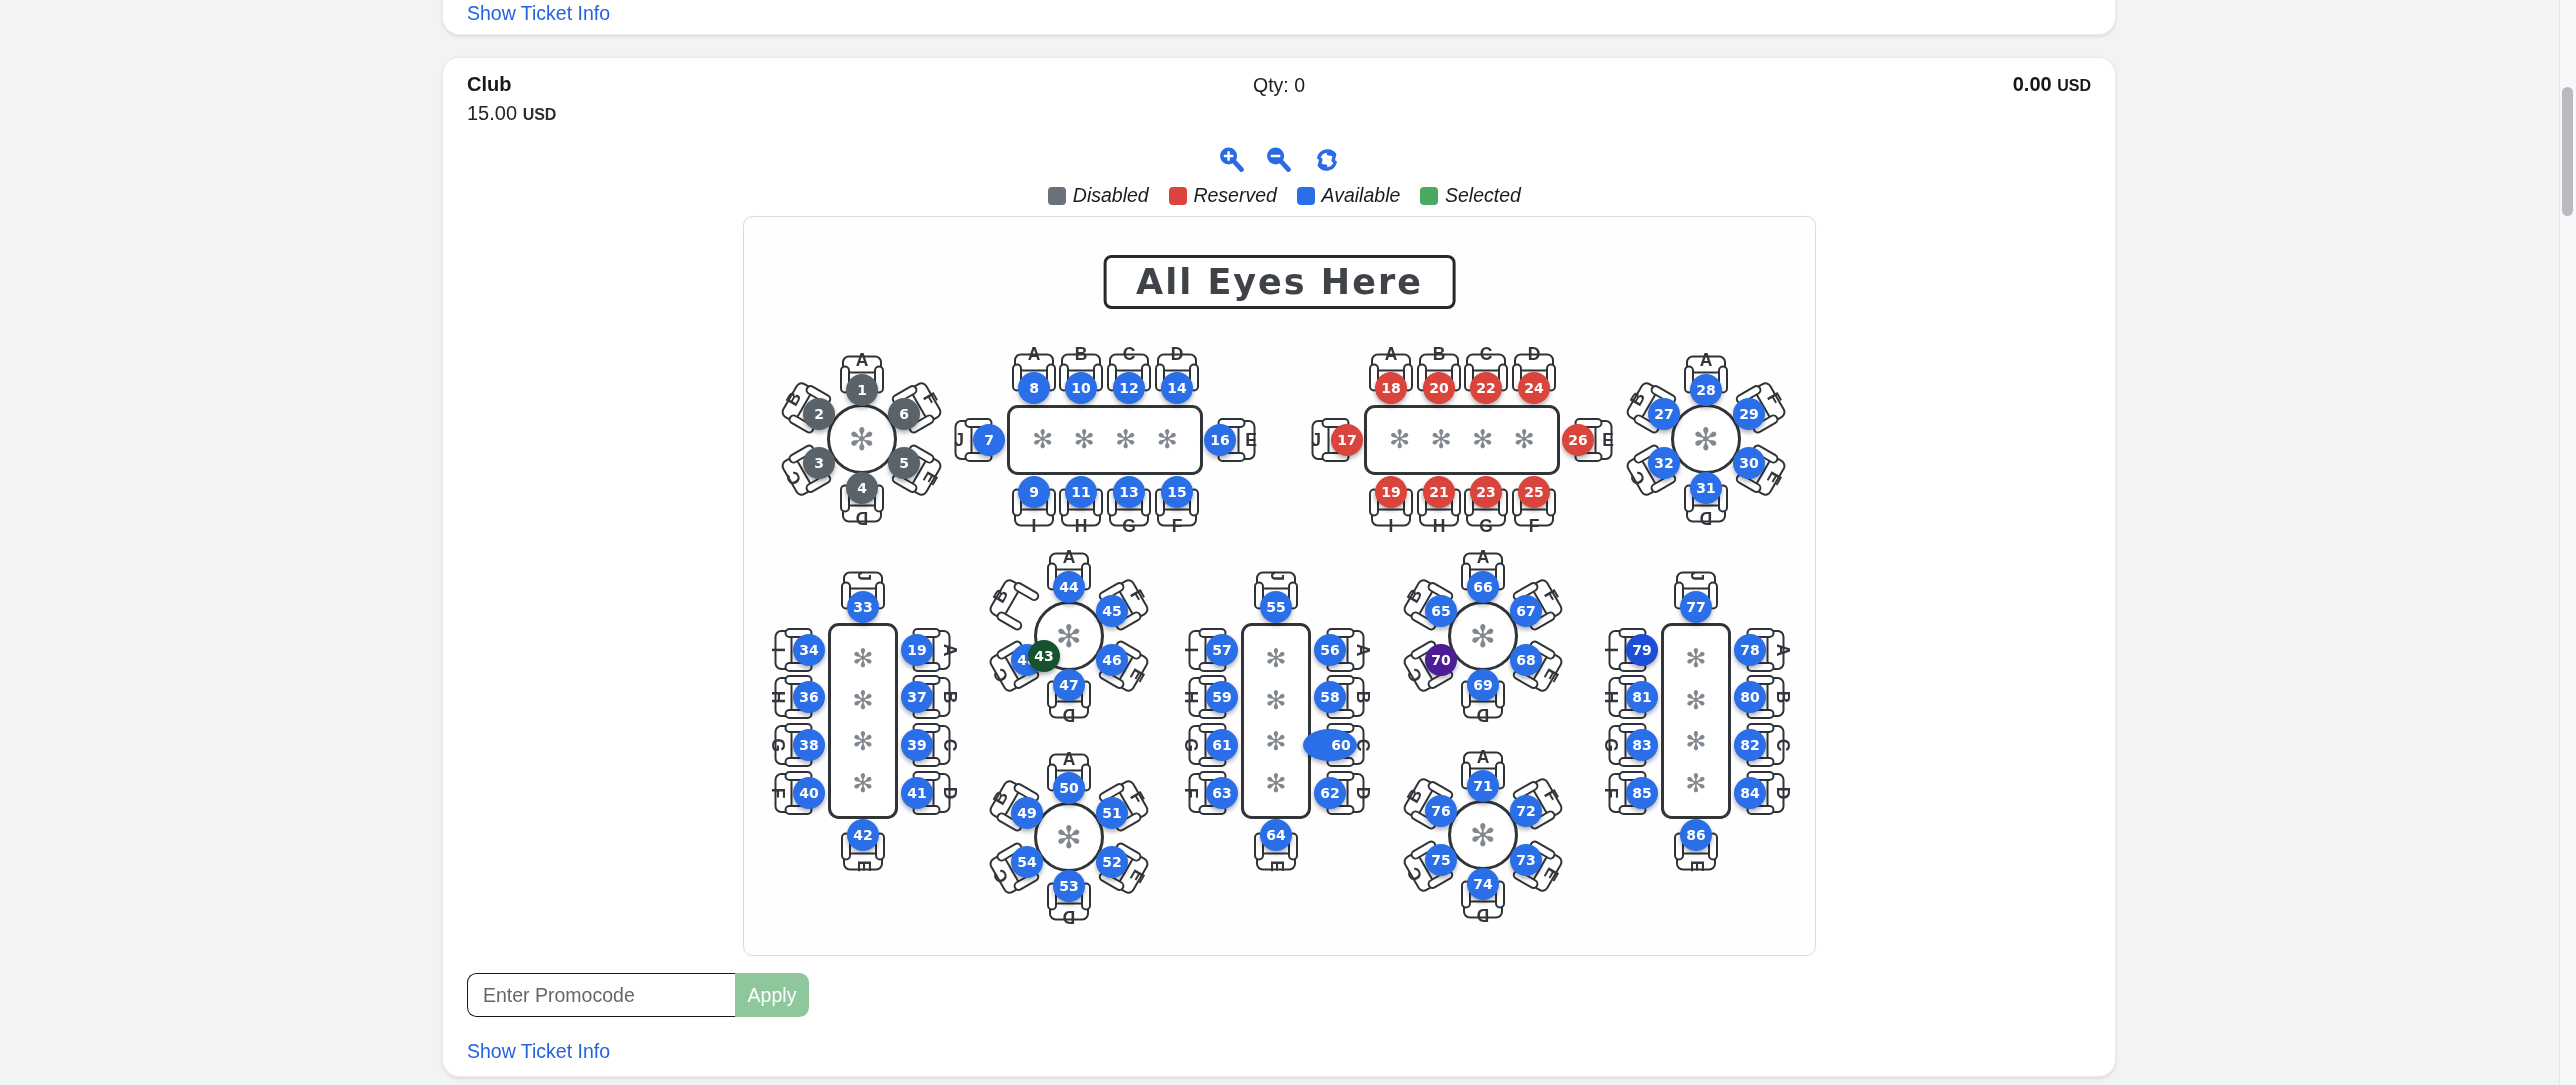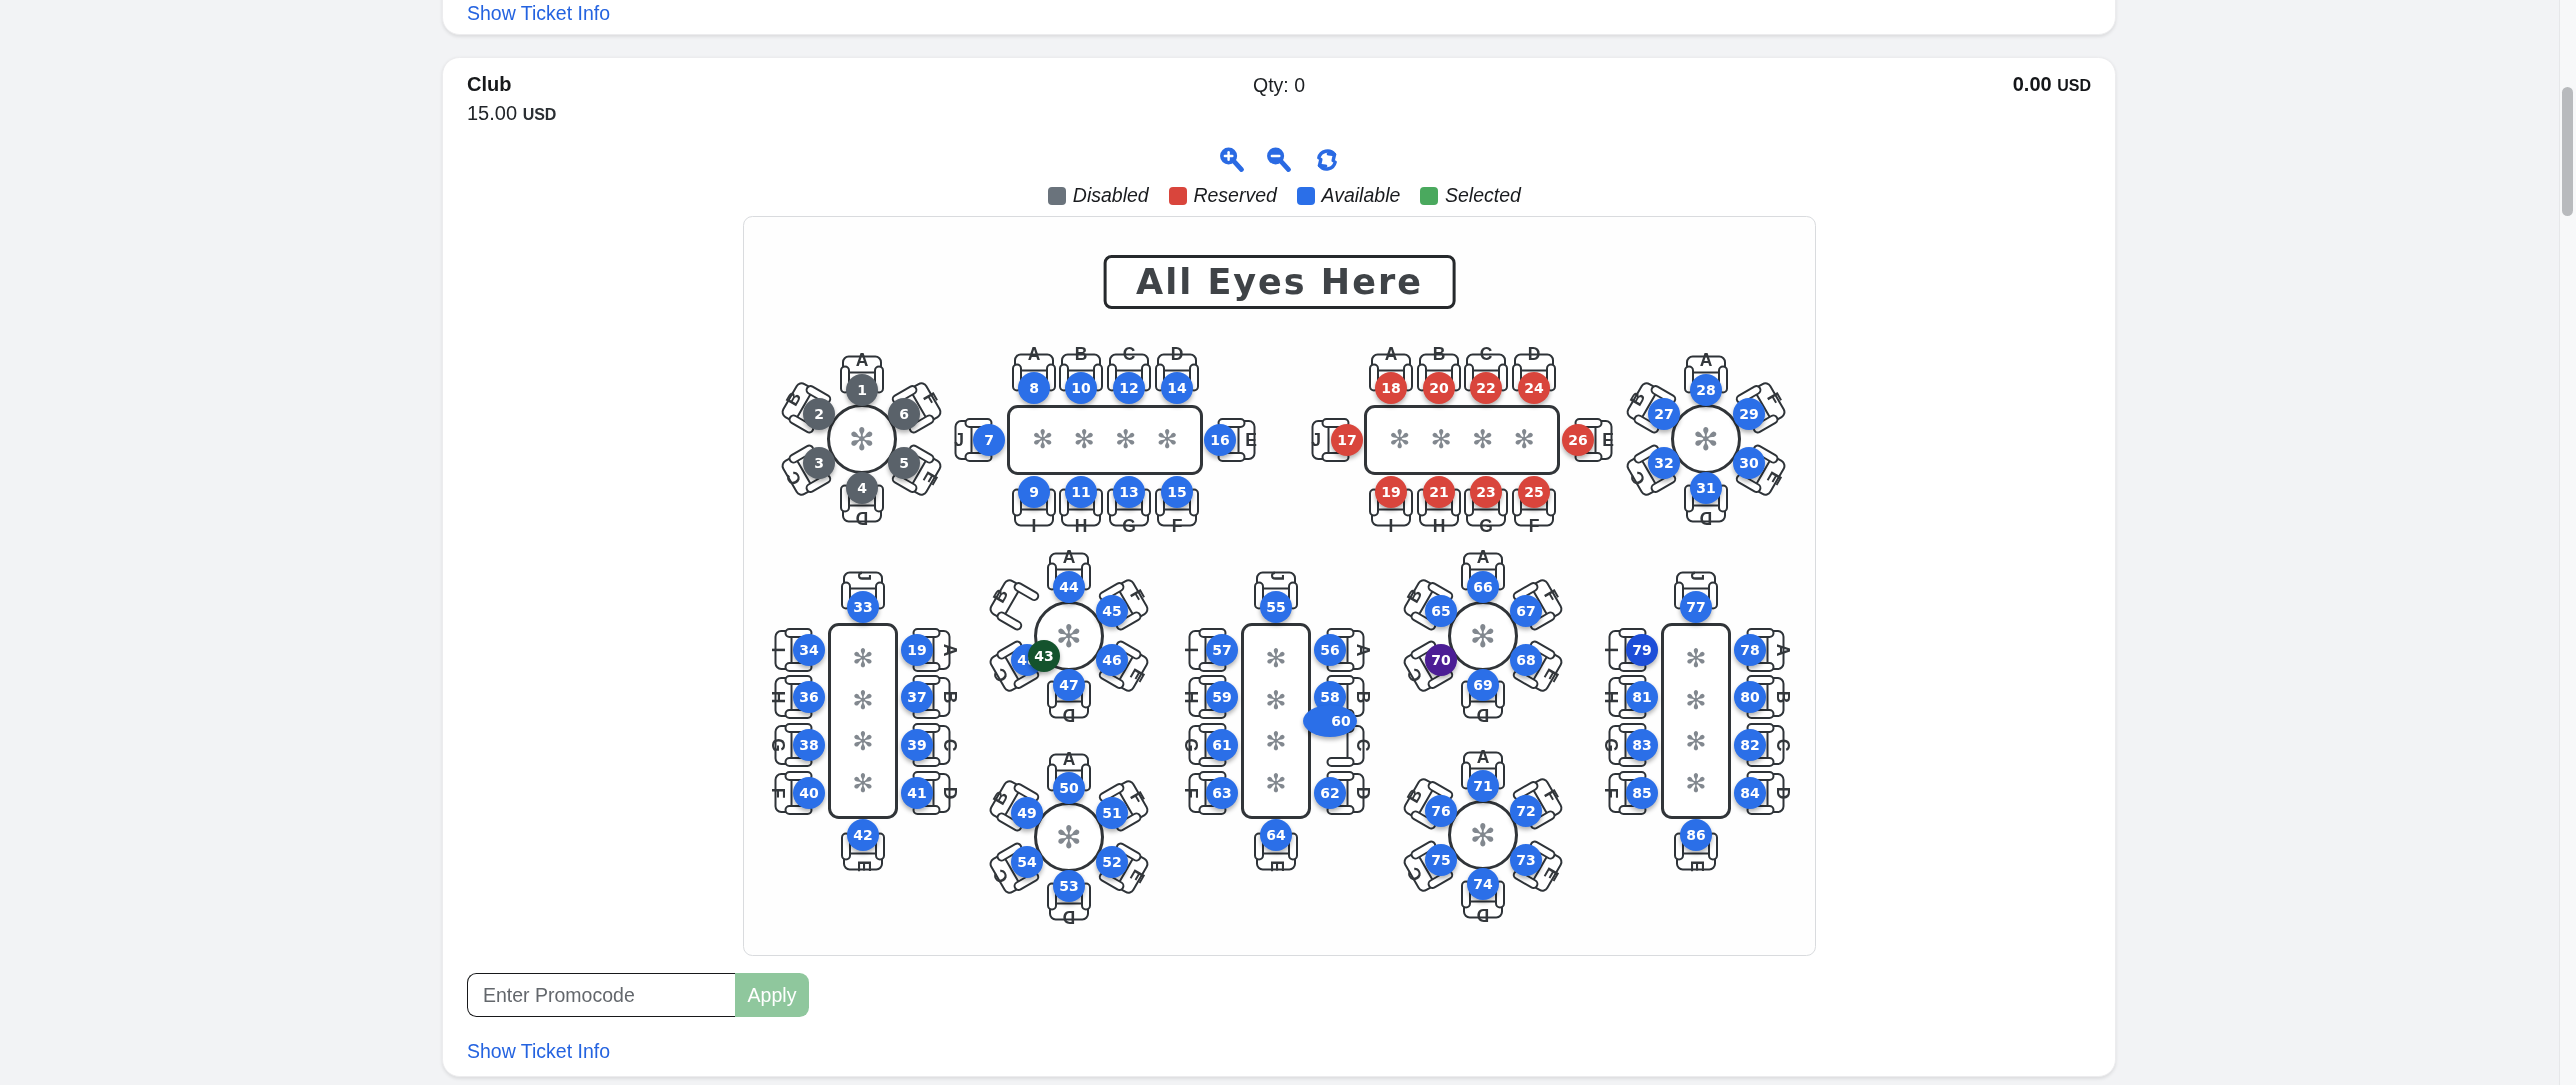--- a/index.html
+++ b/index.html
@@ -684,21 +684,21 @@
       </div>
       <div class="seat" style="background: rgb(43, 111, 232); left: 586px; top: 480px; transform: translate(-50%, -50%);">
         <span>58</span>
       </div>
       <div class="slabel" style="left: 618px; top: 480px; transform: translate(-50%, -50%) rotate(90deg);">B</div>
       <div class="chair" style="left: 601px; top: 528px; transform: translate(-50%, -50%) rotate(90deg);">
         <i class="bk"></i>
         <i class="al"></i>
         <i class="ar"></i>
       </div>
-      <div class="seat" style="background: rgb(43, 111, 232); left: 586px; top: 504px; transform: translate(-50%, -50%); padding-left: 22px;">
+      <div class="seat" style="background: rgb(43, 111, 232); left: 586px; top: 528px; transform: translate(-50%, -50%); padding-left: 22px;">
         <span>60</span>
       </div>
       <div class="slabel" style="left: 618px; top: 528px; transform: translate(-50%, -50%) rotate(90deg);">C</div>
       <div class="chair" style="left: 601px; top: 576px; transform: translate(-50%, -50%) rotate(90deg);">
         <i class="bk"></i>
         <i class="al"></i>
         <i class="ar"></i>
       </div>
       <div class="seat" style="background: rgb(43, 111, 232); left: 586px; top: 576px; transform: translate(-50%, -50%);">
         <span>62</span>

